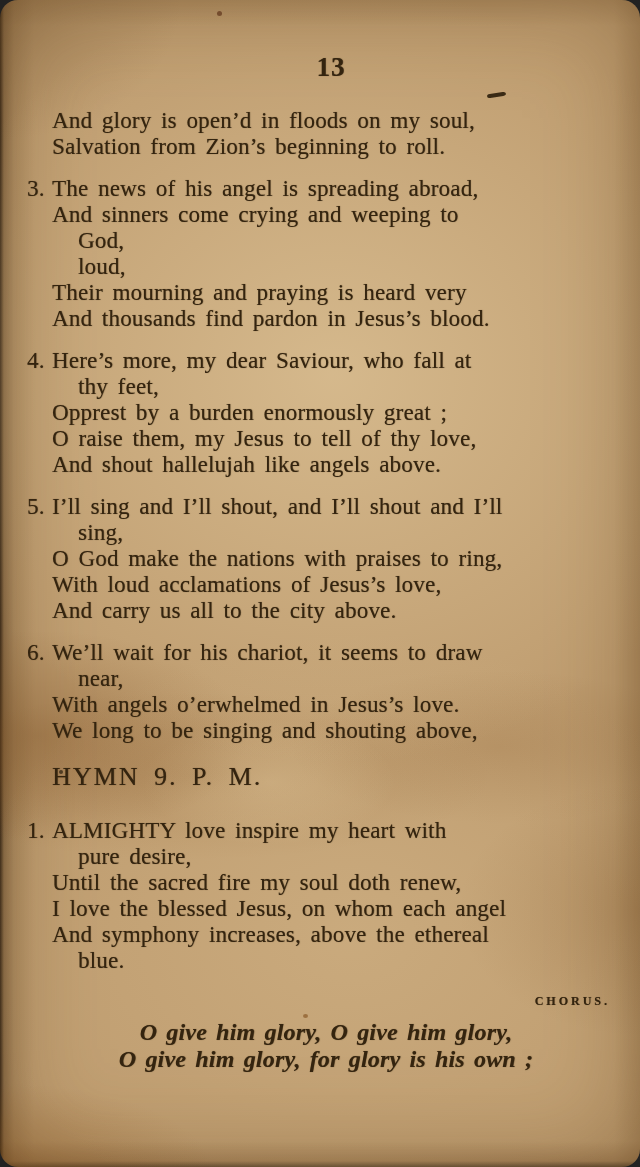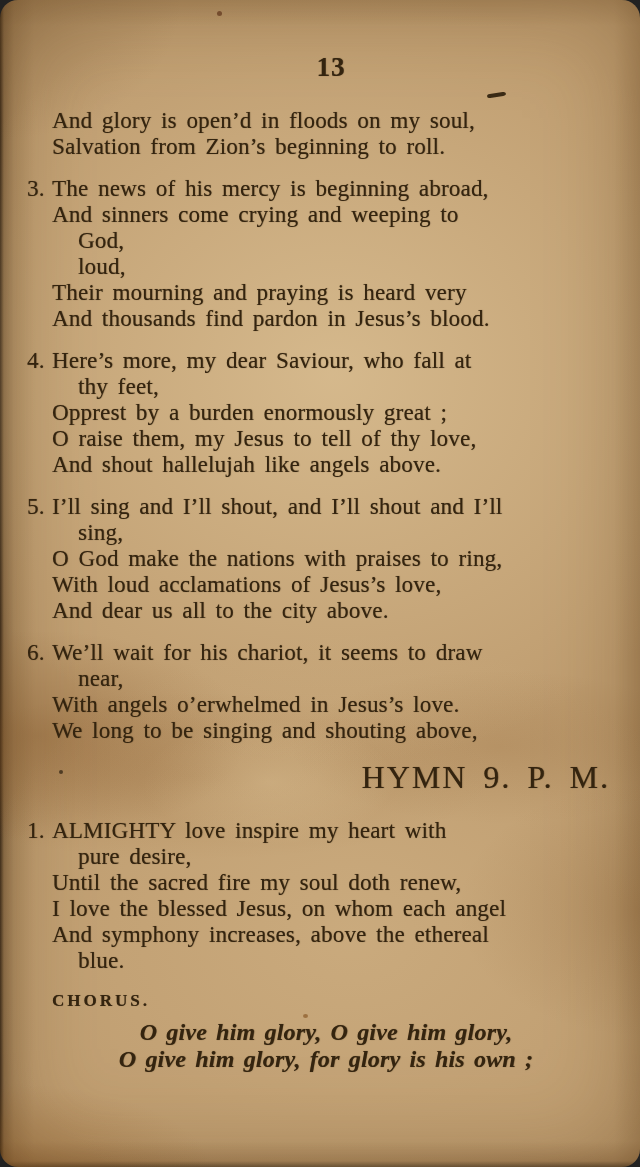--- a/index.html
+++ b/index.html
@@ -44,26 +44,26 @@
   }
   .stanza{margin-bottom:16px;}
   .line{
     position:relative;font-size:23px;line-height:26px;
     word-spacing:0.16em;letter-spacing:0.2px;white-space:nowrap;
     text-shadow:0.4px 0.4px 0.9px rgba(52,36,15,0.60);
   }
   .line.indent{padding-left:26px;}
   .vnum{position:absolute;left:-25px;top:0;}
   .hymn-title{
-    text-align:right;font-size:32px;line-height:34px;font-weight:normal;
+    text-align:left;font-size:26px;line-height:34px;font-weight:normal;
     letter-spacing:2px;word-spacing:6px;margin:14px 0 24px 0;
     text-shadow:0.4px 0.4px 0.9px rgba(52,36,15,0.65);
   }
   .chorus-label{
-    text-align:left;font-size:17px;line-height:22px;font-weight:bold;
+    text-align:right;font-size:12px;line-height:22px;font-weight:bold;
     letter-spacing:3px;margin:6px 0 7px 0;
     text-shadow:0.3px 0.3px 0.7px rgba(52,36,15,0.6);
   }
   .chorus{margin-left:-10px;}
   .chorus .line{
     font-style:italic;font-weight:bold;font-size:24px;line-height:27px;
     word-spacing:0.12em;
     text-align:center;
   }
   
@@ -89,40 +89,40 @@
 
 <div class="page">
   <div class="content">
     <div class="pagenum">13</div>
     <div>
         <div class="stanza">
           <div class="line"><span>And glory is open’d in floods on my soul,</span></div>
           <div class="line"><span>Salvation from Zion’s beginning to roll.</span></div>
         </div>
         <div class="stanza">
-          <div class="line"><span class="vnum">3.</span><span>The news of his mercy is beginning abroad,</span></div>
+          <div class="line"><span class="vnum">3.</span><span>The news of his angel is spreading abroad,</span></div>
           <div class="line"><span>And sinners come crying and weeping to</span></div>
           <div class="line indent"><span>God,</span></div>
           <div class="line indent"><span>loud,</span></div>
           <div class="line"><span>Their mourning and praying is heard very</span></div>
           <div class="line"><span>And thousands find pardon in Jesus’s blood.</span></div>
         </div>
         <div class="stanza">
           <div class="line"><span class="vnum">4.</span><span>Here’s more, my dear Saviour, who fall at</span></div>
           <div class="line indent"><span>thy feet,</span></div>
           <div class="line"><span>Opprest by a burden enormously great ;</span></div>
           <div class="line"><span>O raise them, my Jesus to tell of thy love,</span></div>
           <div class="line"><span>And shout hallelujah like angels above.</span></div>
         </div>
         <div class="stanza">
           <div class="line"><span class="vnum">5.</span><span>I’ll sing and I’ll shout, and I’ll shout and I’ll</span></div>
           <div class="line indent"><span>sing,</span></div>
           <div class="line"><span>O God make the nations with praises to ring,</span></div>
           <div class="line"><span>With loud acclamations of Jesus’s love,</span></div>
-          <div class="line"><span>And dear us all to the city above.</span></div>
+          <div class="line"><span>And carry us all to the city above.</span></div>
         </div>
         <div class="stanza">
           <div class="line"><span class="vnum">6.</span><span>We’ll wait for his chariot, it seems to draw</span></div>
           <div class="line indent"><span>near,</span></div>
           <div class="line"><span>With angels o’erwhelmed in Jesus’s love.</span></div>
           <div class="line"><span>We long to be singing and shouting above,</span></div>
         </div>
         <div class="hymn-title">HYMN 9. P. M.</div>
         <div class="stanza">
           <div class="line"><span class="vnum">1.</span><span>ALMIGHTY love inspire my heart with</span></div>

